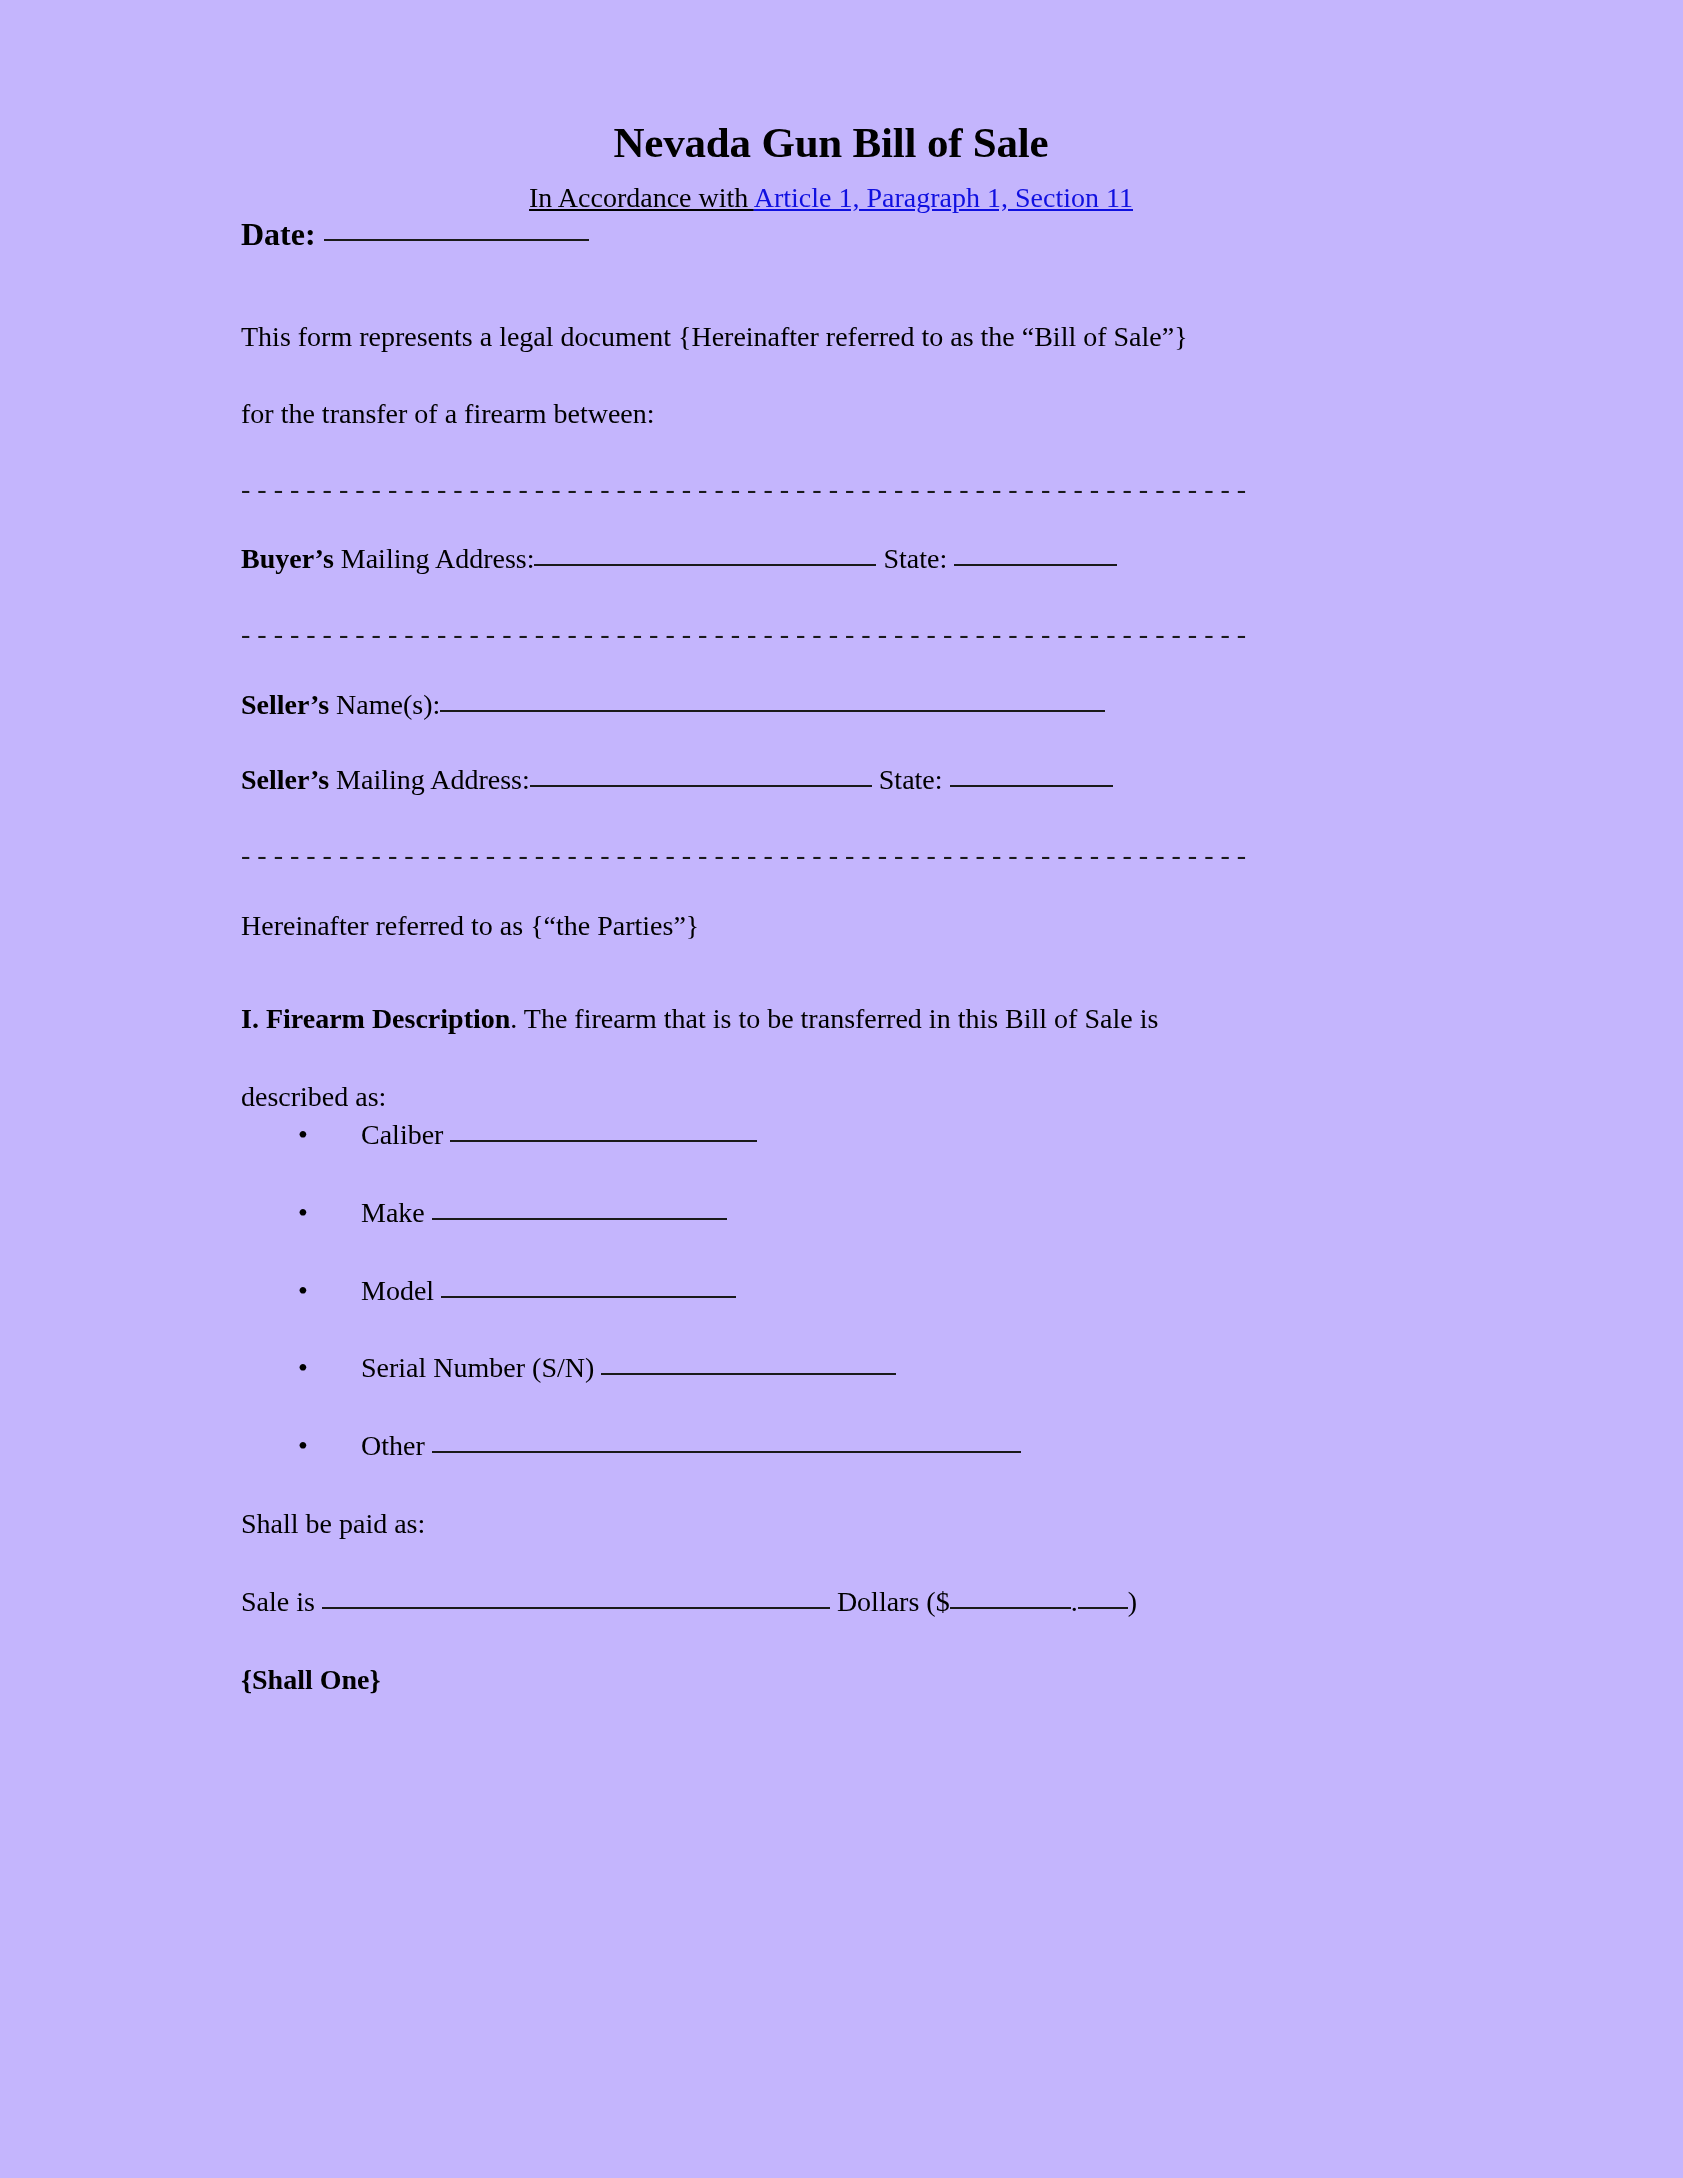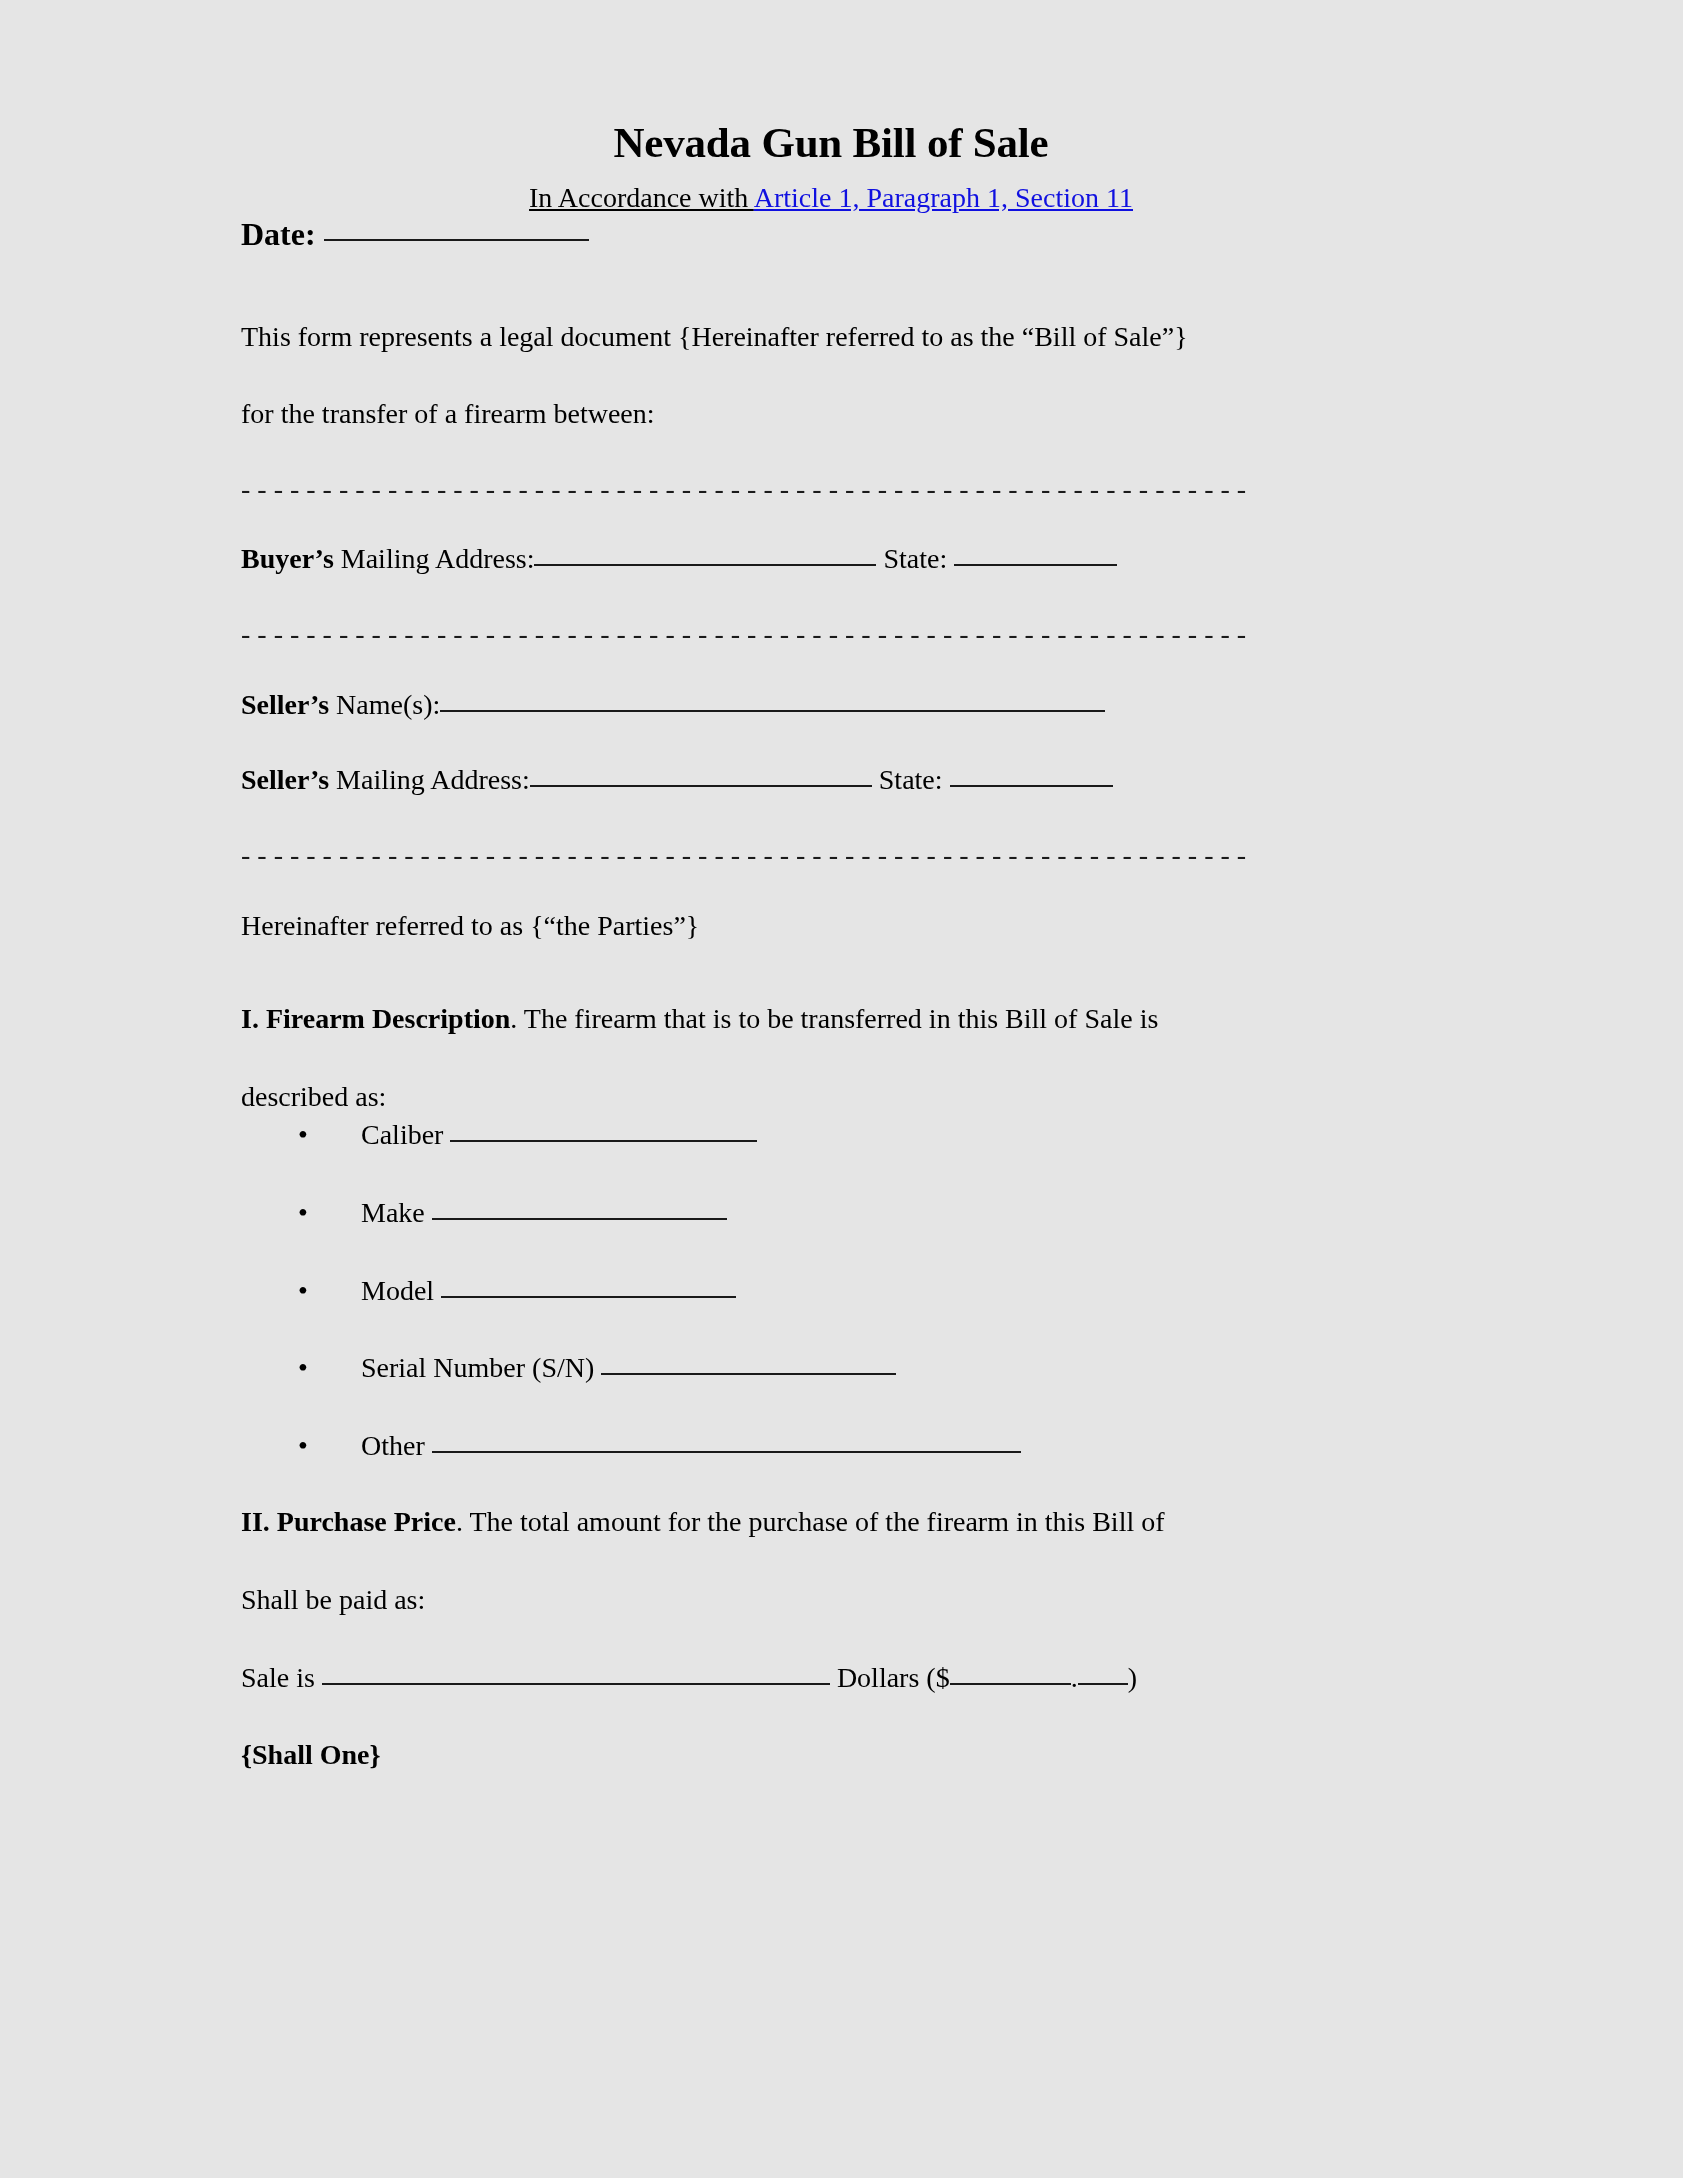--- a/index.html
+++ b/index.html
@@ -5,21 +5,21 @@
   html, body {
     margin: 0;
     padding: 0;
     background: #ffffff;
   }
 
   .page {
     position: relative;
     width: 1683px;
     height: 2178px;
-    background: #e5e5e5;
+    background: #c4b5fd;
     box-sizing: border-box;
     padding: 0;
     overflow: hidden;
     font-family: "Liberation Serif", "DejaVu Serif", serif;
     color: #000000;
   }
 
   
   .content {
     position: absolute;
@@ -213,23 +213,20 @@
         <span>Serial Number (S/N) </span><span class="fill-thin fill-serial"></span>
       </li>
 
       <li class="bullet-item gap-item">
         <span class="dot">•</span>
         <span>Other </span><span class="fill-thin fill-other"></span>
       </li>
 
     </ul>
 
-    <div class="line gap-afterlist">
-      <span class="b">II. Purchase Price</span><span>.  The total amount for the purchase of the firearm in this Bill of</span>
-    </div>
 
     <div class="line gap-para-next">Shall be paid as:</div>
 
     <div class="line gap-para-next">
       <span>Sale is </span><span class="fill fill-saleis"></span><span> Dollars ($</span><span class="fill fill-dollarA"></span><span>.</span><span class="fill fill-dollarB"></span><span>)</span>
     </div>
 
     <div class="line gap-para-next">
       <span class="b">{</span><span class="b">Shall One</span><span class="b">}</span>
     </div>

